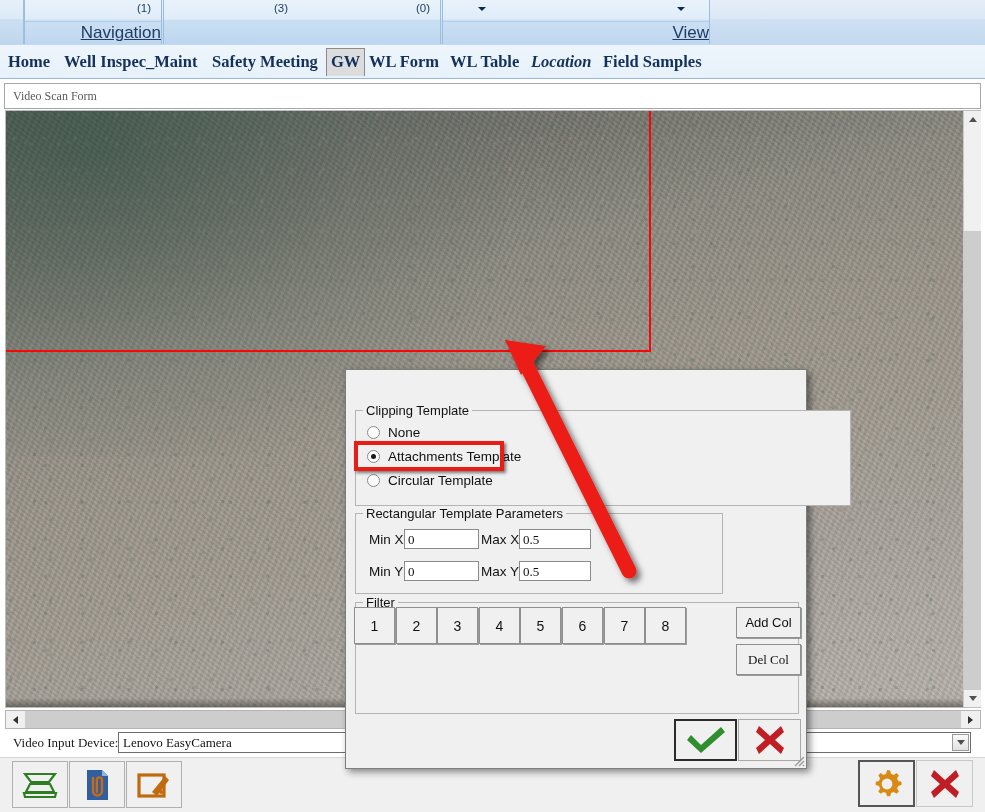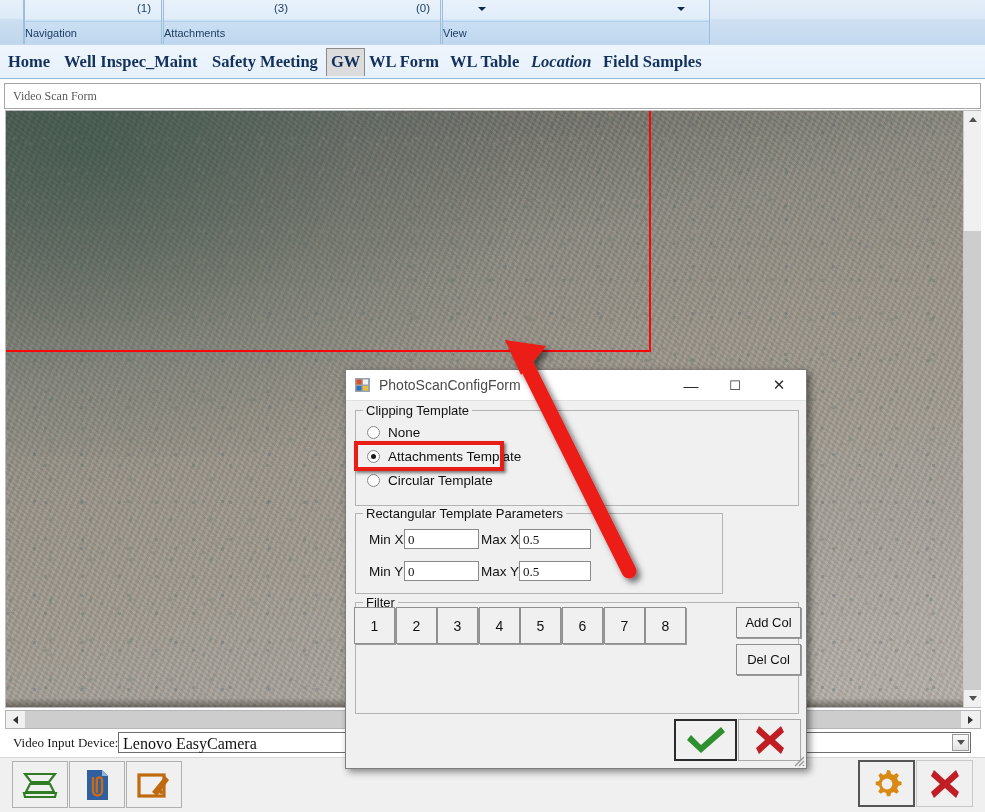--- a/index.html
+++ b/index.html
@@ -29,23 +29,24 @@
     box-sizing:border-box;
   }
   .rgroup .counts{
     position:absolute;left:0;top:0;width:100%;height:22px;
   }
   .rgroup .cnt{
     position:absolute;top:2px;font-size:11.5px;color:#1f3d63;
   }
   .rgroup .gname{
     position:absolute;left:0;bottom:0;width:100%;height:22px;line-height:22px;
-    text-align:left;font-size:11px;color:#1f3d63;
+    text-align:right;font-size:17px;color:#1f3d63;
     background:linear-gradient(to bottom,#cbdff3 0%,#bed7ef 100%);
     border-top:1px solid #b4cfe8;
+    text-decoration:underline;
   }
   .dncaret{
     position:absolute;top:7px;width:0;height:0;
     border-left:4px solid transparent;border-right:4px solid transparent;
     border-top:4px solid #0e2a4d;
   }
 
   
   #tabstrip{
     position:absolute;left:0;top:45px;width:985px;height:33px;
@@ -144,21 +145,21 @@
   }
 
   
   #devrow{position:absolute;left:5px;top:732px;width:976px;height:22px;}
   #devlabel{position:absolute;left:8px;top:3px;font-size:13px;color:#1a1a1a;
     font-family:"Liberation Serif", serif;}
   #devcombo{
     position:absolute;left:113px;top:0;width:853px;height:21px;
     background:#fff;border:1px solid #6d6d6d;box-sizing:border-box;
   }
-  #devcombo .val{position:absolute;left:4px;top:2px;font-size:16px;color:#111;
+  #devcombo .val{position:absolute;left:4px;top:2px;font-size:13px;color:#111;
     font-family:"Liberation Serif", serif;}
   #devcombo .drop{
     position:absolute;right:1px;top:1px;width:17px;height:17px;
     background:linear-gradient(to bottom,#fafafa,#e2e2e2);
     border:1px solid #9a9a9a;box-sizing:border-box;
     display:flex;align-items:center;justify-content:center;
   }
 
   
   #bottombar{
@@ -267,21 +268,20 @@
       <span class="cnt" style="right:10px;">(1)</span>
     </div>
     <div class="gname">Navigation</div>
   </div>
 
   <div class="rgroup" style="left:163px;width:278px;">
     <div class="counts">
       <span class="cnt" style="left:110px;">(3)</span>
       <span class="cnt" style="right:10px;">(0)</span>
     </div>
-    <div class="gname">Attachments</div>
   </div>
 
   <div class="rgroup" style="left:442px;width:268px;">
     <div class="counts">
       <span class="dncaret" style="left:35px;"></span>
       <span class="dncaret" style="left:234px;"></span>
     </div>
     <div class="gname">View</div>
   </div>
 </div>
@@ -372,35 +372,22 @@
     </svg>
   </div>
   <div class="plainbtn" style="left:916px;">
     <svg width="34" height="34" viewBox="0 0 34 34">
       <path d="M6 3 L17 13 L28 3 L31 9 L22 17 L31 25 L28 31 L17 21 L6 31 L3 25 L12 17 L3 9 Z" fill="#bf1e24"></path>
     </svg>
   </div>
 </div>
 
 <div id="dialog">
-  <div id="dlgtitle">
-    <svg id="dlgicon" viewBox="0 0 15 14">
-      <rect x="0" y="0" width="15" height="14" fill="#9aa3ad"></rect>
-      <rect x="1.5" y="1.5" width="5" height="5" fill="#d94f2b"></rect>
-      <rect x="8" y="1.5" width="5" height="5" fill="#f0f0f0"></rect>
-      <rect x="1.5" y="8" width="5" height="4.5" fill="#2f6fb5"></rect>
-      <rect x="8" y="8" width="5" height="4.5" fill="#e8c132"></rect>
-    </svg>
-    <span class="txt">PhotoScanConfigForm</span>
-    <span class="wbtn" style="left:323px;">—</span>
-    <span class="wbtn" style="left:367px;font-size:13px;">☐</span>
-    <span class="wbtn" style="left:411px;">✕</span>
-  </div>
-
-  <div class="gbox" style="left:9px;top:40px;width:444px;height:96px;">
+
+  <div class="gbox" style="left:9px;top:40px;width:496px;height:96px;">
     <span class="cap">Clipping Template</span>
 
     <div class="radiorow" style="left:11px;top:14px;">
       <span class="radio"></span>
       <span class="rl">None</span>
     </div>
 
     <div class="radiorow" style="left:11px;top:38px;">
       <span class="radio on"></span>
       <span class="rl">Attachments Template</span>
@@ -442,21 +429,21 @@
 <div class="numbtn" style="left:354px;">1</div>
 <div class="numbtn" style="left:396px;">2</div>
 <div class="numbtn" style="left:437px;">3</div>
 <div class="numbtn" style="left:479px;">4</div>
 <div class="numbtn" style="left:520px;">5</div>
 <div class="numbtn" style="left:562px;">6</div>
 <div class="numbtn" style="left:604px;">7</div>
 <div class="numbtn" style="left:645px;">8</div>
 
 <div class="colbtn" style="top:607px;">Add Col</div>
-<div class="colbtn" style="top:644px;">Del Col</div>
+<div class="colbtn" style="top:644px;font-family:Liberation Serif, serif;">Del Col</div>
 
 <div id="okbtn">
   <svg width="44" height="30" viewBox="0 0 44 30">
     <path d="M3 15 L7 10 L17 20 L37 2 L41 7 L17 28 Z" fill="#2f8f2f"></path>
   </svg>
 </div>
 <div id="cancelbtn">
   <svg width="36" height="34" viewBox="0 0 34 34">
     <path d="M6 3 L17 13 L28 3 L31 9 L22 17 L31 25 L28 31 L17 21 L6 31 L3 25 L12 17 L3 9 Z" fill="#bf1e24"></path>
   </svg>

